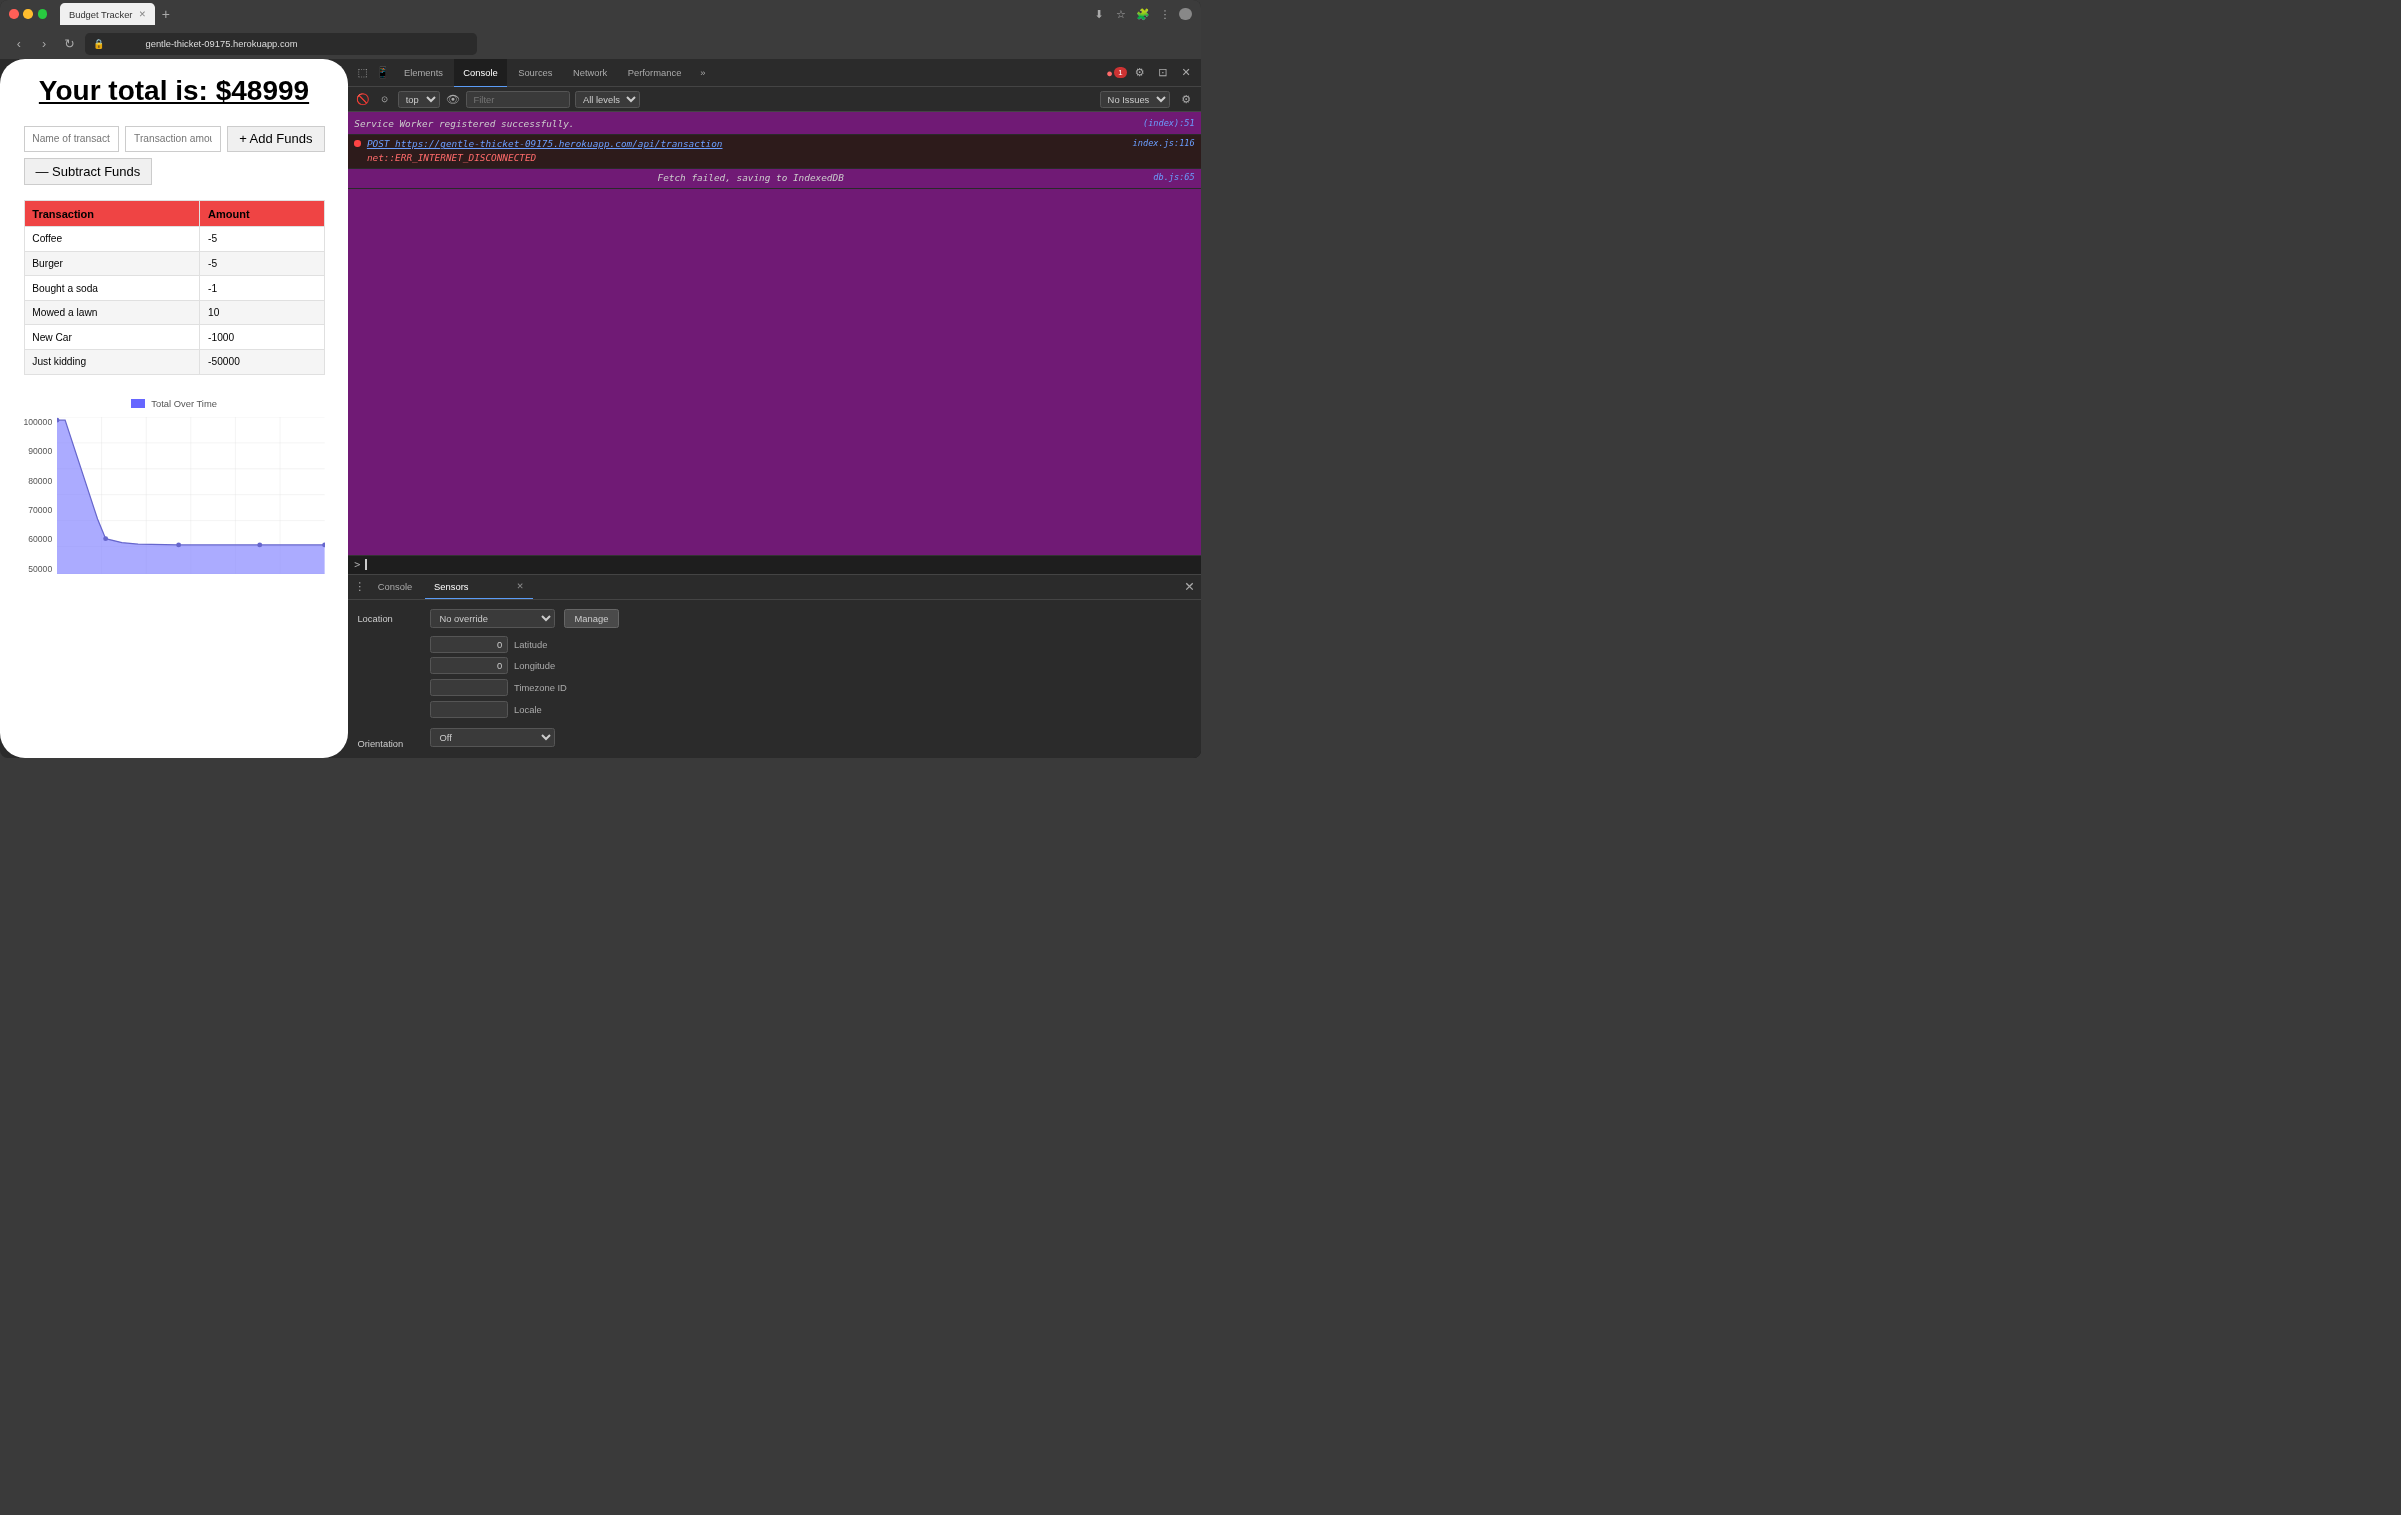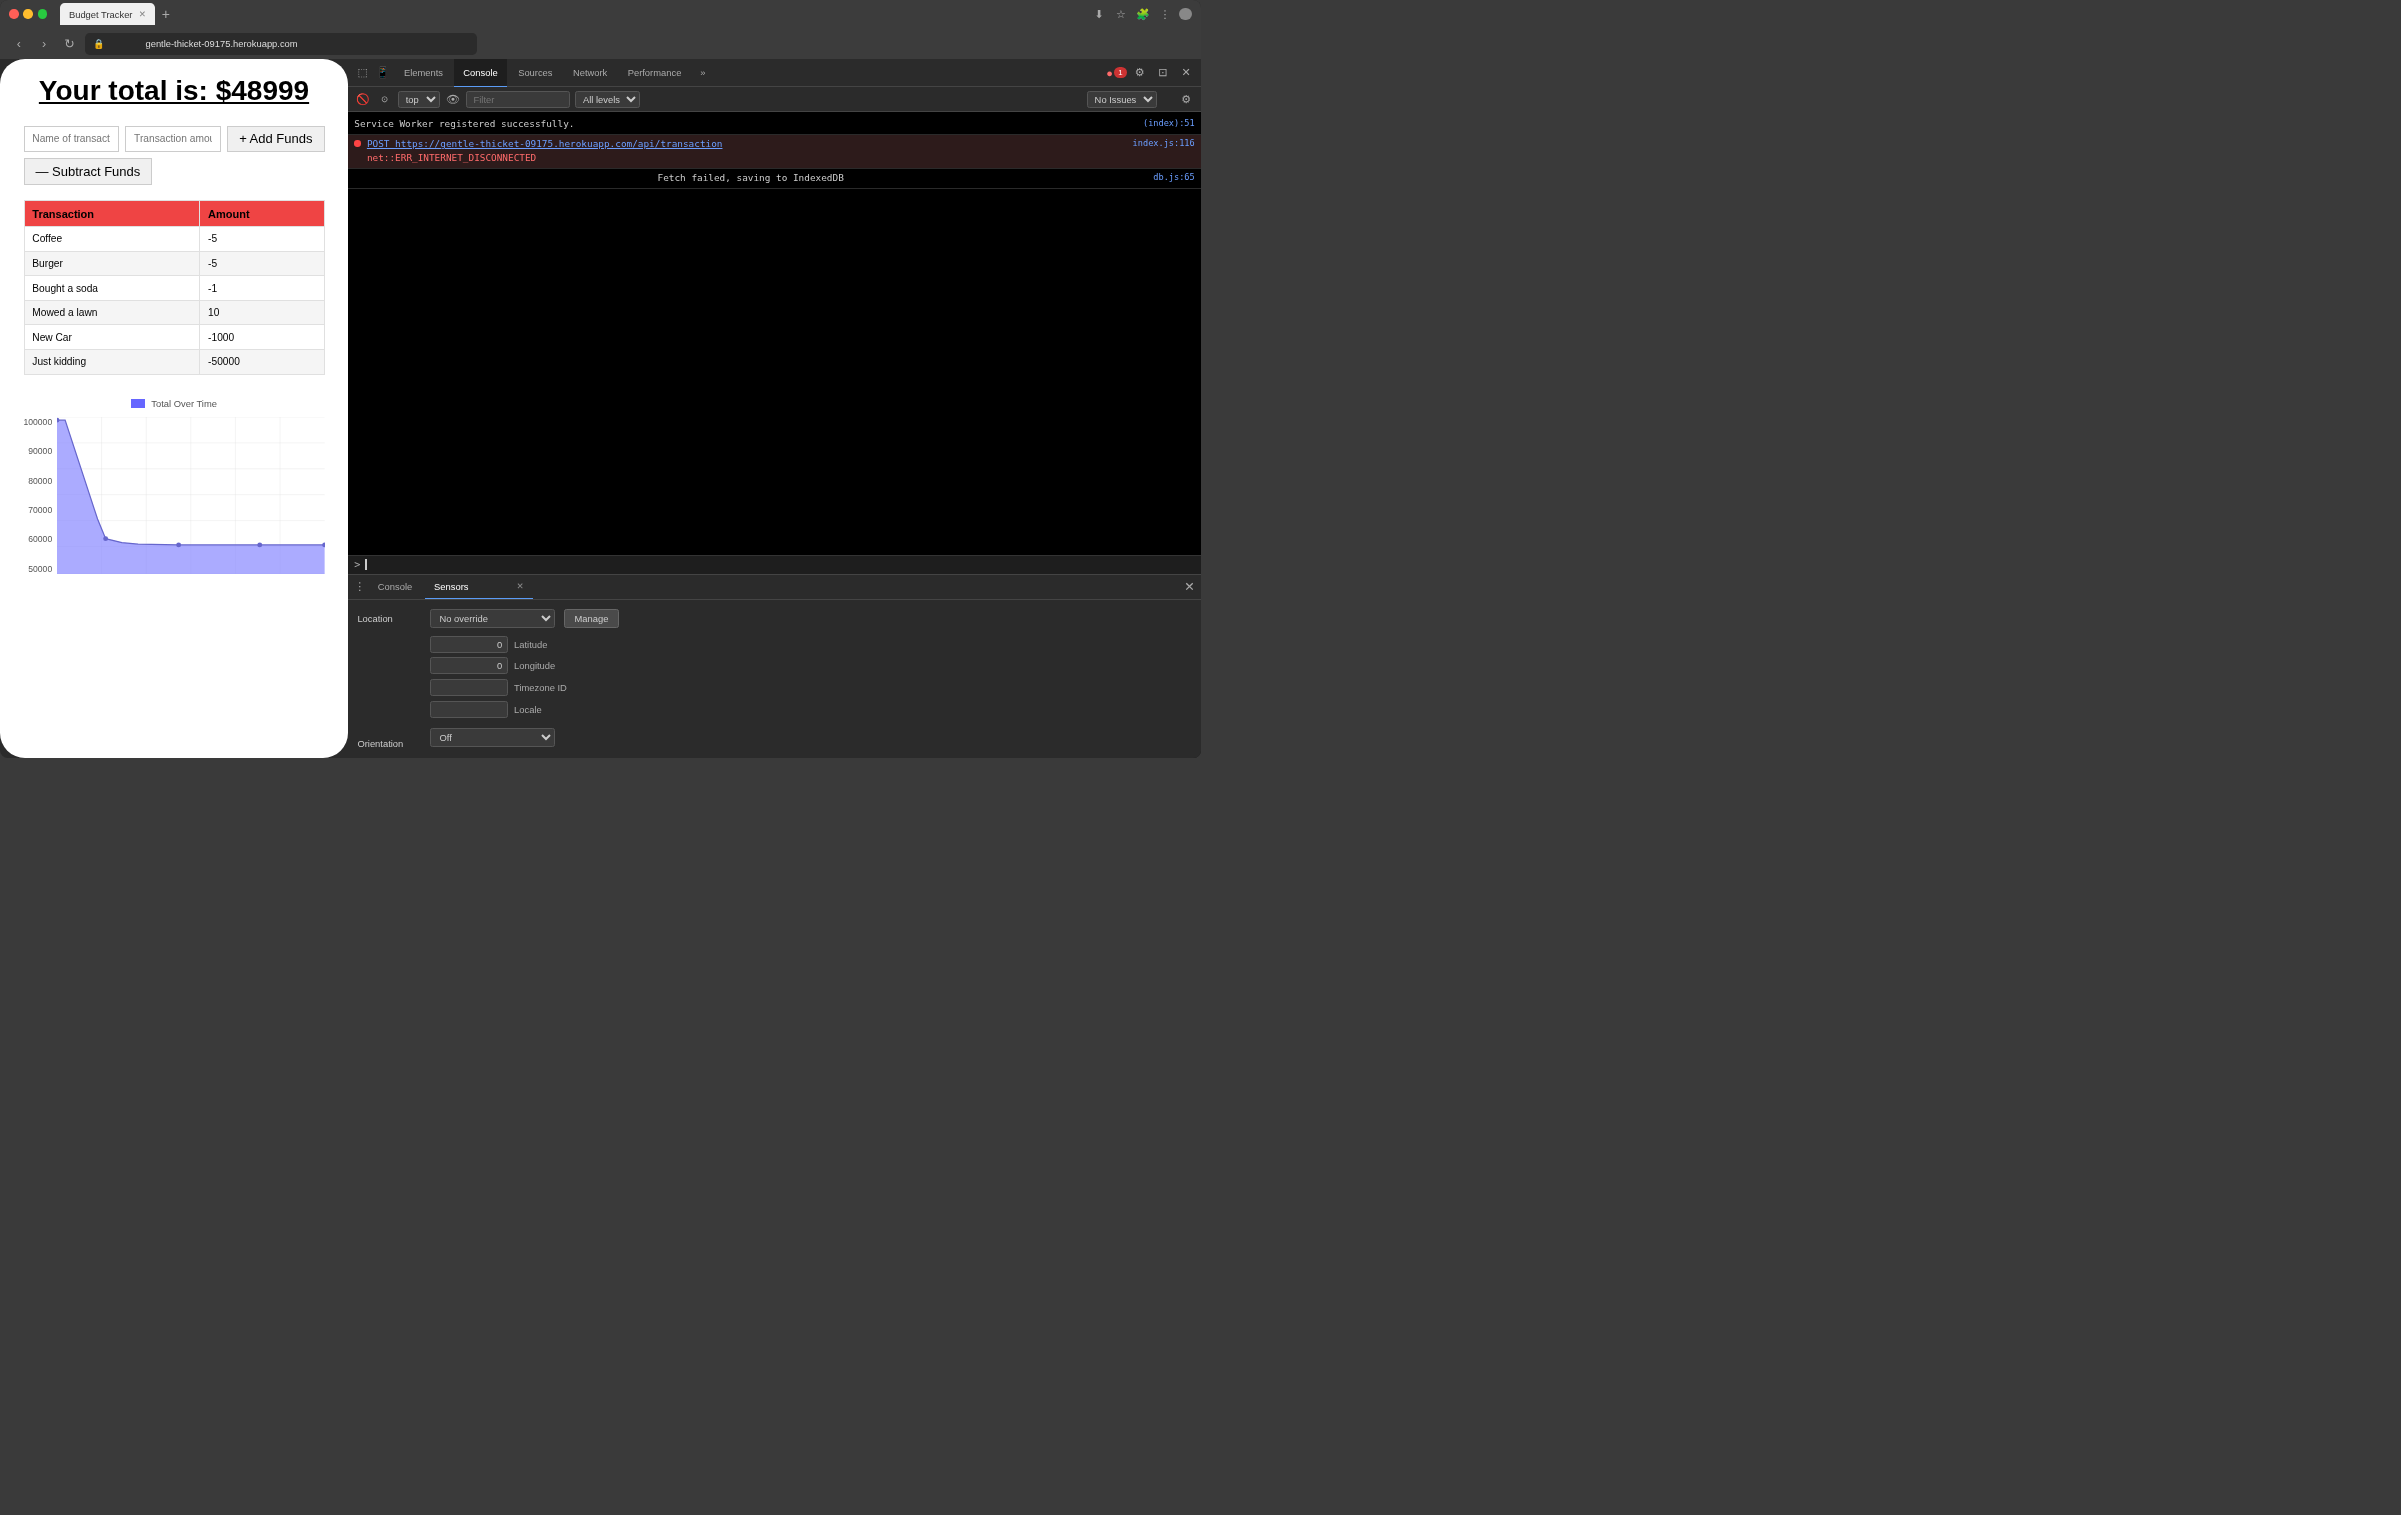--- a/index.html
+++ b/index.html
@@ -385,22 +385,23 @@
       height: 17px;
       padding: 0 3.1px;
       color: #ccc;
       font-size: 9.4px;
     }
 
     
     .console-messages {
       flex: 1;
       overflow-y: auto;
-      background: #000000;
+      background: #701a75;
       padding: 3.1px 0;
+      font-style: italic;
     }
 
     .console-message {
       padding: 2.4px 6.3px;
       font-size: 9.4px;
       font-family: 'Monaco', 'Menlo', monospace;
       line-height: 1.5;
       border-bottom: 0.8px solid #2a2a2a;
       display: flex;
       align-items: flex-start;
@@ -772,21 +773,21 @@
         <div class="devtools-icon">🚫</div>
         <div class="devtools-icon" style="color:#aaa;font-size:8.6px;">⊙</div>
         <select class="top-select">
           <option>top</option>
         </select>
         <div class="devtools-icon">👁</div>
         <input class="console-filter" type="text" placeholder="Filter" style="">
         <select class="console-select">
           <option>All levels</option>
         </select>
-        <div style="margin-left:auto;display:flex;align-items:flex-start;gap:21px;">
+        <div style="margin-left:auto;display:flex;align-items:flex-start;gap:8px;">
           <select class="console-select">
             <option>No Issues</option>
           </select>
           <div class="devtools-icon">⚙</div>
         </div>
       </div>
 
       <div class="console-messages" id="console-messages">
       <div class="console-message info">
             <div style="flex: 1 1 0%;">Service Worker registered successfully.</div>

